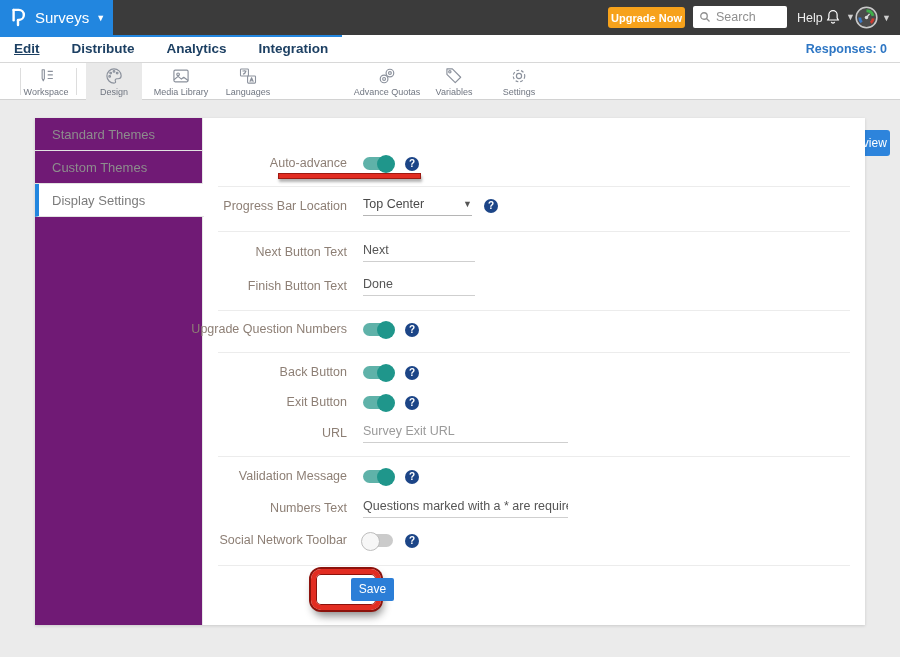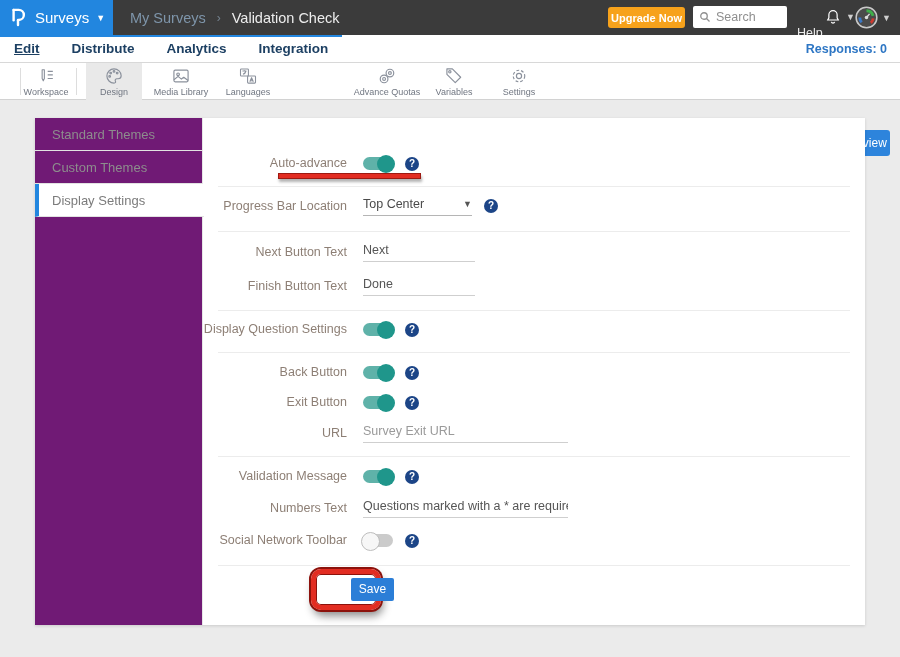--- a/index.html
+++ b/index.html
@@ -13,21 +13,21 @@
   .product-menu { color:#fff; font-size:15px; margin-left:9px; }
   .hdr-caret { color:#fff; font-size:9px; margin-left:7px; }
   .breadcrumb { position:absolute; left:130px; top:0; height:35px; display:flex; align-items:center; gap:11px; font-size:14.5px; }
   .bc-parent { color:#7e95aa; cursor:pointer; }
   .bc-sep { color:#74828f; font-size:12px; }
   .bc-current { color:#ededed; }
   .upgrade-btn { position:absolute; left:608px; top:7px; width:77px; height:21px; background:#f7a21b; color:#fff; font-size:11px; font-weight:bold; border-radius:3px; display:flex; align-items:center; justify-content:center; cursor:pointer; }
   .search-box { position:absolute; left:693px; top:6px; width:94px; height:22px; background:#fff; border-radius:2px; display:flex; align-items:center; padding:0 6px; gap:5px; }
   .search-box input { border:none; outline:none; width:64px; font-size:12.5px; color:#444; font-family:"Liberation Sans",sans-serif; background:transparent; }
   .search-box input::placeholder { color:#8f8f8f; }
-  .help-label { position:absolute; left:797px; top:16px; height:35px; line-height:35px; color:#ededed; font-size:12.5px; cursor:pointer; }
+  .help-label { position:absolute; left:797px; top:1px; height:35px; line-height:35px; color:#ededed; font-size:12.5px; cursor:pointer; }
   .bell-wrap { position:absolute; left:824px; top:8px; display:flex; align-items:center; gap:3px; cursor:pointer; }
   .bell-wrap .hdr-caret, .avatar-wrap .hdr-caret { color:#cfcfcf; margin-left:1px; }
   .avatar-wrap { position:absolute; left:855px; top:6px; display:flex; align-items:center; gap:3px; cursor:pointer; }
 
   
   .navrow { position:absolute; top:35px; left:0; width:900px; height:28px; background:#fff; border-bottom:1px solid #d8d8d8; }
   .nav-accent { position:absolute; top:0; left:0; width:342px; height:2px; background:#2286df; }
   .nav-tabs { display:flex; align-items:center; height:100%; padding-left:14px; gap:32px; }
   .nav-tab { font-size:13.5px; color:#1d4063; font-weight:bold; cursor:pointer; }
   .nav-tab.active { text-decoration:underline; }
@@ -81,25 +81,20 @@
       <span class="logo-p">
         <svg width="16" height="23" viewBox="0 0 20 26" fill="none" stroke="#ffffff" stroke-width="3" stroke-linecap="round">
           <path d="M4.5 3.5v13"></path>
             <path d="M4.5 3.5h6.5a6.3 6.3 0 010 12.6h-1"></path>
             <path d="M10 16.5v6"></path>
         </svg>
       </span>
       <span class="product-menu">Surveys</span>
       <span class="hdr-caret">▼</span>
     </div>
-    <div class="breadcrumb">
-      <span class="bc-parent">My Surveys</span>
-      <span class="bc-sep">›</span>
-      <span class="bc-current">Validation Check</span>
-    </div>
     <div class="upgrade-btn">Upgrade Now</div>
     <div class="search-box">
       <span>
         <svg width="12" height="12" viewBox="0 0 24 24" fill="none" stroke="#8f8f8f" stroke-width="2.6">
             <circle cx="10" cy="10" r="6.5"></circle>
             <path d="M15 15l6 6"></path>
           </svg>
       </span>
       <input type="text" placeholder="Search" style="">
     </div>
@@ -262,21 +257,21 @@
     </div>
     <div class="help" style="left:449px;top:81px"></div>
     <div class="hr" style="top:113px"></div>
 
     <div class="frm-label" style="top:127px">Next Button Text</div>
     <div class="line-input" style="left:328px;top:125px;width:112px">Next</div>
     <div class="frm-label" style="top:161px">Finish Button Text</div>
     <div class="line-input" style="left:328px;top:159px;width:112px">Done</div>
     <div class="hr" style="top:192px"></div>
 
-    <div class="frm-label" style="top:204px">Display Question Settings</div>
+    <div class="frm-label" style="top:204px">Upgrade Question Numbers</div>
     <div class="toggle on" style="left:328px;top:205px"></div>
     <div class="help" style="left:370px;top:205px"></div>
     <div class="hr" style="top:234px"></div>
 
     <div class="frm-label" style="top:247px">Back Button</div>
     <div class="toggle on" style="left:328px;top:248px"></div>
     <div class="help" style="left:370px;top:248px"></div>
 
     <div class="frm-label" style="top:277px">Exit Button</div>
     <div class="toggle on" style="left:328px;top:278px"></div>

